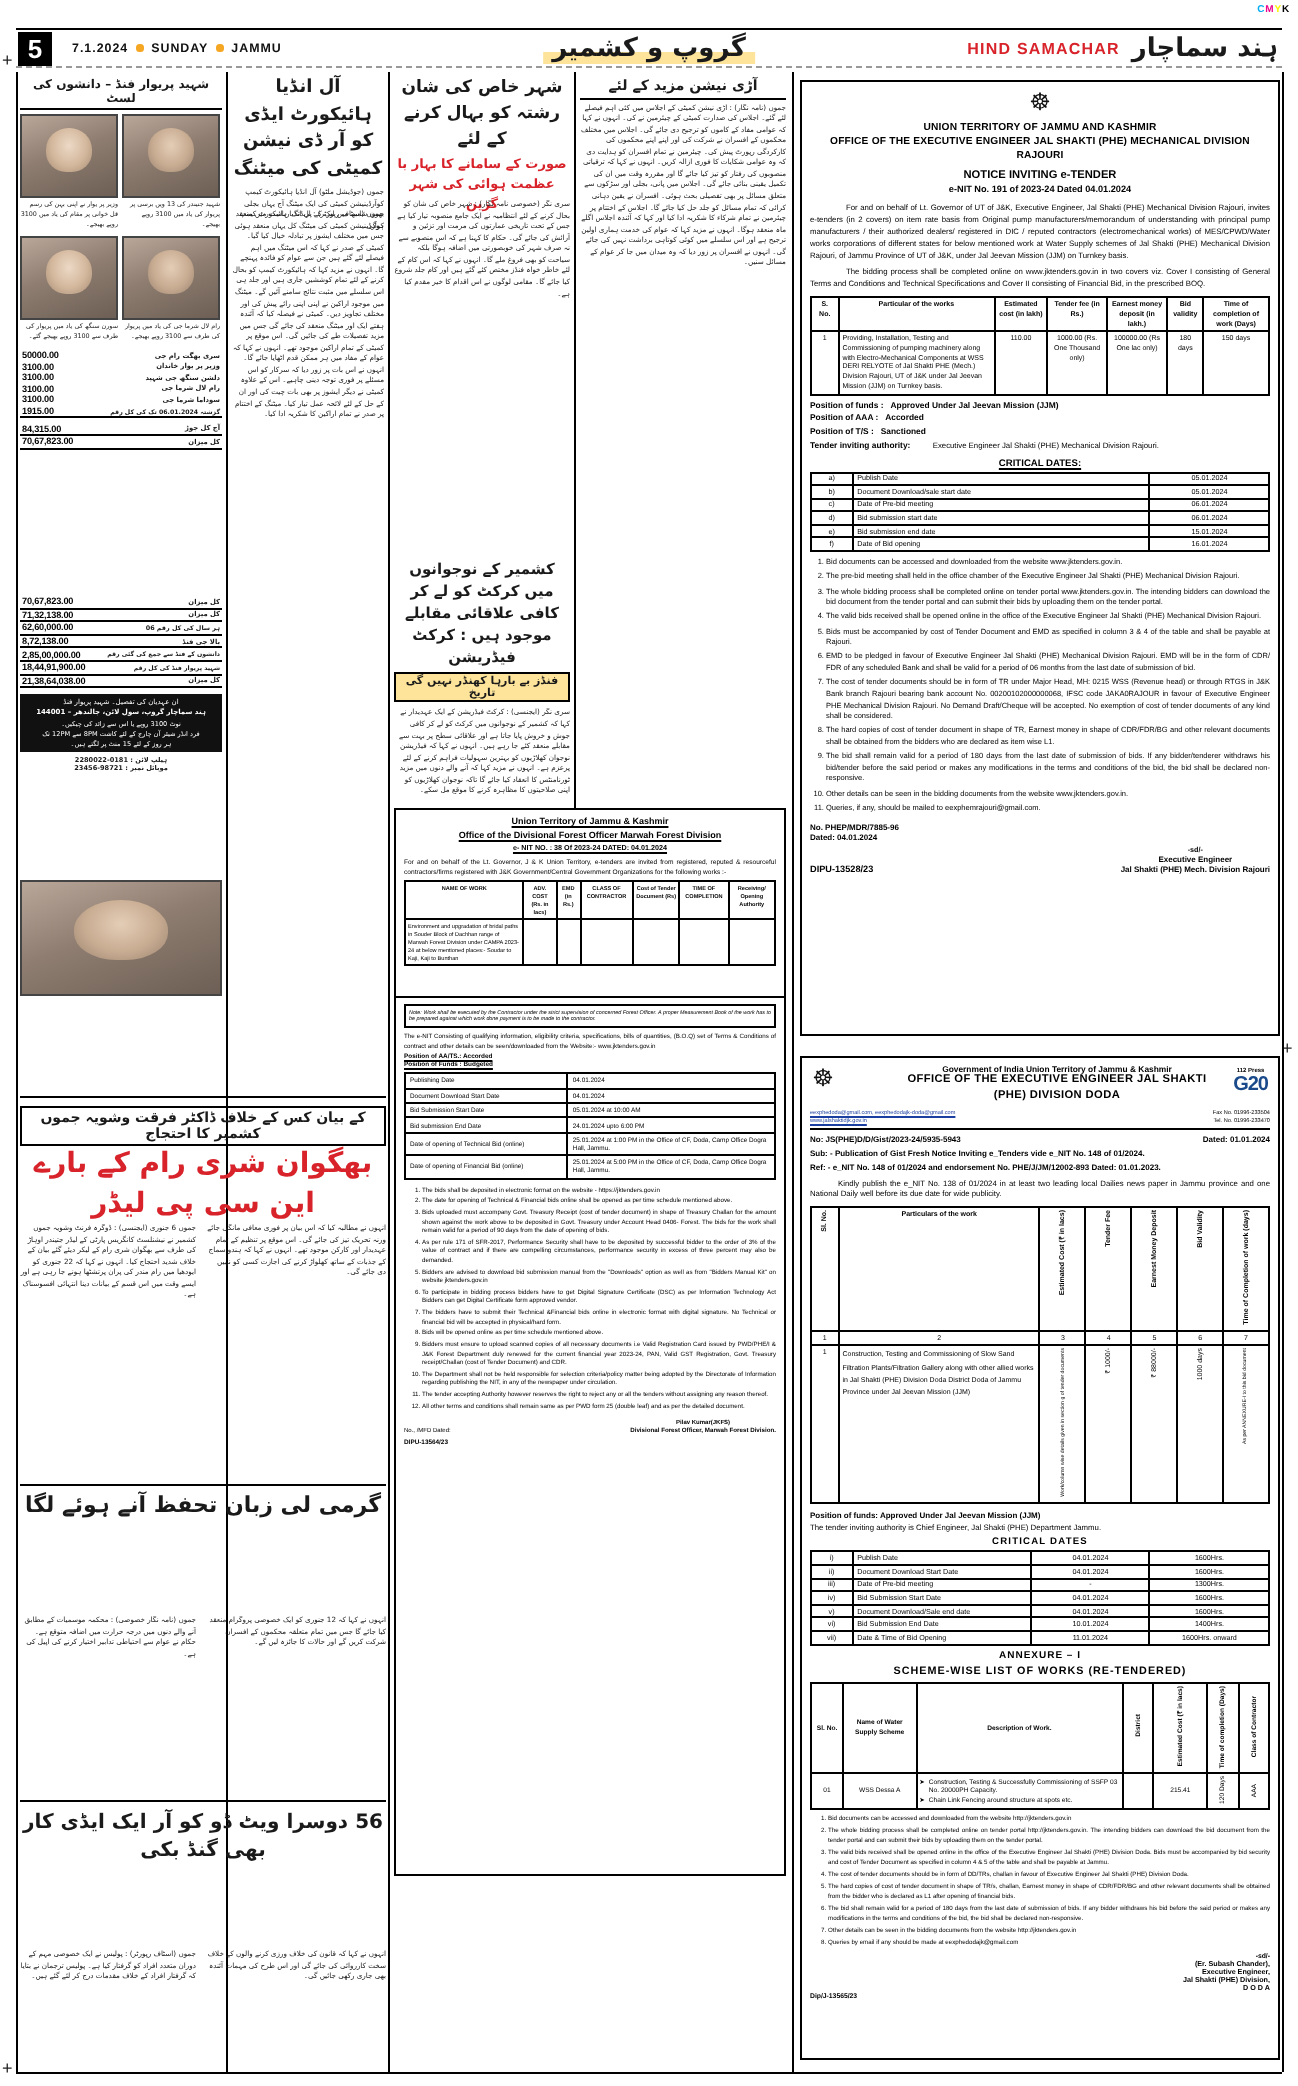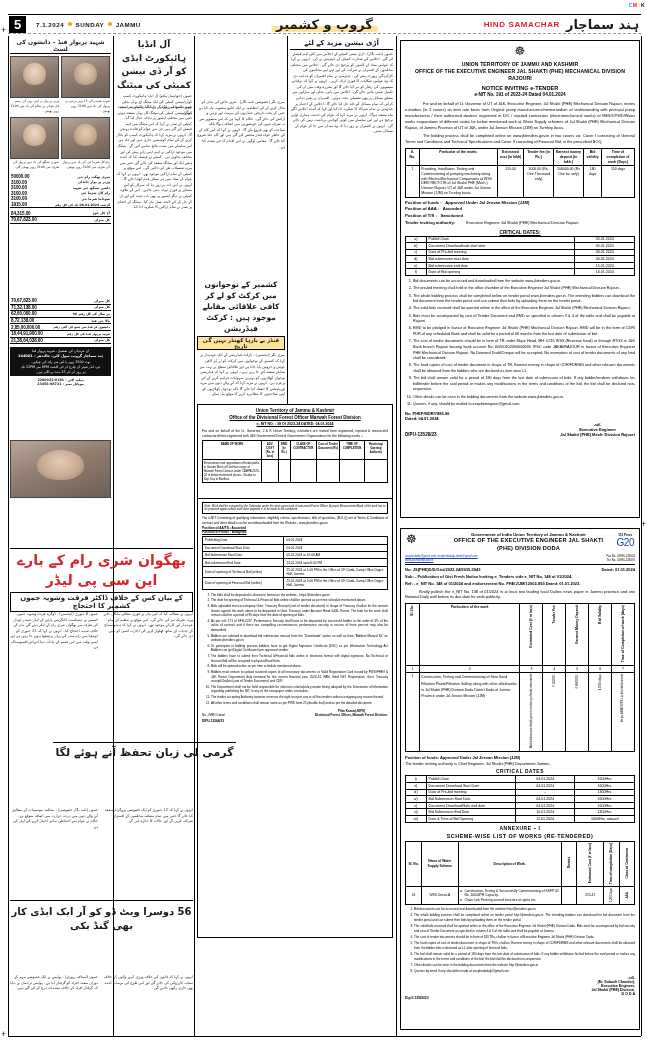--- a/index.html
+++ b/index.html
@@ -130,21 +130,21 @@
   table.crit td.t { text-align:center; width:26%; }
 
   ol.terms { margin: 3px 0 0 0; padding-left: 8px; }
   ol.terms li { font-size:3.75px; line-height:1.5; text-align:justify; margin-bottom:1.6px; }
   .dipu { font-size:4.6px; font-weight:bold; }
 
   .g20 {
     position:absolute; right:5px; top:4px; text-align:center;
   }
   .g20 .lbl{ font-size:3px; font-weight:bold; }
-  .g20 .mark{ font-size:10px; font-weight:normal; letter-spacing:-.5px; color:#1a4a8a;}
+  .g20 .mark{ font-size:10px; font-weight:bold; letter-spacing:-.5px; color:#1a4a8a;}
 
   .hdr-mail { font-size:2.8px; color:#1a3fa0; text-decoration:underline; }
   .hdr-tel  { font-size:2.8px; }
 
   .ann-t { text-align:center; font-weight:bold; font-size:5px; letter-spacing:.5px; margin-top:2px;}
   table.ann { border-collapse:collapse; width:100%; margin-top:2px; }
   table.ann th, table.ann td { border:1px solid #000; font-size:3.3px; padding:1px; line-height:1.3; }
   .vert { writing-mode: vertical-rl; transform: rotate(180deg); white-space:nowrap; }
 
   
@@ -307,20 +307,24 @@
     <div class="ur ur-head" style="font-size:9px; line-height:1.5; text-align:center;">آل انڈیا ہائیکورٹ ایڈی کو آر ڈی نیشن کمیٹی کی میٹنگ</div>
     <div class="ur ur-body" style="margin-top:2px;">جموں (جوڈیشل ملٹو) آل انڈیا ہائیکورٹ کیمپ کوآرڈینیشن کمیٹی کی ایک میٹنگ آج یہاں بجلی بھون شمبھ میں ایک کے پریڈنگ ریاست میں منعقد ہوگی۔</div>
   </div>
 
   <div class="col" style="left:116px; top:105px; width:76px; height:400px; overflow:hidden;">
     <div class="ur ur-body">
       جموں (اسٹاف رپورٹر) : آل انڈیا ہائیکورٹ کیمپ کوآرڈینیشن کمیٹی کی میٹنگ کل یہاں منعقد ہوئی جس میں مختلف ایشوز پر تبادلہ خیال کیا گیا۔ کمیٹی کے صدر نے کہا کہ اس میٹنگ میں اہم فیصلے لئے گئے ہیں جن سے عوام کو فائدہ پہنچے گا۔ انہوں نے مزید کہا کہ ہائیکورٹ کیمپ کو بحال کرنے کے لئے تمام کوششیں جاری ہیں اور جلد ہی اس سلسلے میں مثبت نتائج سامنے آئیں گے۔ میٹنگ میں موجود اراکین نے اپنی اپنی رائے پیش کی اور مختلف تجاویز دیں۔ کمیٹی نے فیصلہ کیا کہ آئندہ ہفتے ایک اور میٹنگ منعقد کی جائے گی جس میں مزید تفصیلات طے کی جائیں گی۔ اس موقع پر کمیٹی کے تمام اراکین موجود تھے۔ انہوں نے کہا کہ عوام کے مفاد میں ہر ممکن قدم اٹھایا جائے گا۔ انہوں نے اس بات پر زور دیا کہ سرکار کو اس مسئلے پر فوری توجہ دینی چاہیے۔ اس کے علاوہ کمیٹی نے دیگر ایشوز پر بھی بات چیت کی اور ان کے حل کے لئے لائحہ عمل تیار کیا۔ میٹنگ کے اختتام پر صدر نے تمام اراکین کا شکریہ ادا کیا۔
     </div>
   </div>
 
+  <div class="col" style="left:197px; top:38px; width:88px;">
+    <div class="ur ur-head" style="font-size:8.5px; line-height:1.5; text-align:center;">شہر خاص کی شان رشتہ کو بہال کرنے کے لئے</div>
+    <div class="ur ur-head hl-red" style="font-size:6.5px; line-height:1.5; text-align:center; margin-top:2px;">صورت کے سامانے کا بہار با عظمت ہوائی کی شہر گزین</div>
+  </div>
 
   <div class="col" style="left:197px; top:100px; width:88px; height:180px; overflow:hidden;">
     <div class="ur ur-body">
       سری نگر (خصوصی نامہ نگار) : شہر خاص کی شان کو بحال کرنے کے لئے انتظامیہ نے ایک جامع منصوبہ تیار کیا ہے جس کے تحت تاریخی عمارتوں کی مرمت اور تزئین و آرائش کی جائے گی۔ حکام کا کہنا ہے کہ اس منصوبے سے نہ صرف شہر کی خوبصورتی میں اضافہ ہوگا بلکہ سیاحت کو بھی فروغ ملے گا۔ انہوں نے کہا کہ اس کام کے لئے خاطر خواہ فنڈز مختص کئے گئے ہیں اور کام جلد شروع کیا جائے گا۔ مقامی لوگوں نے اس اقدام کا خیر مقدم کیا ہے۔
     </div>
   </div>
 
   <div class="col" style="left:197px; top:280px; width:88px;">
     <div class="ur ur-head" style="font-size:7.5px; line-height:1.45; text-align:center;">کشمیر کے نوجوانوں میں کرکٹ کو لے کر کافی علاقائی مقابلے موجود ہیں : کرکٹ فیڈریشن</div>
     <div class="ur ur-head" style="font-size:5.5px; text-align:center; margin-top:2px; border:1px solid #000; background:#fde49a;">فنڈز بے بارہا کھنڈر نہیں گی تاریخ</div>
@@ -712,39 +716,39 @@
       <div style="font-size:3.6px; font-weight:bold;">(Er. Subash Chander),</div>
       <div style="font-size:3.6px; font-weight:bold;">Executive Engineer,</div>
       <div style="font-size:3.6px; font-weight:bold;">Jal Shakti (PHE) Division,</div>
       <div style="font-size:3.6px; font-weight:bold;">D O D A</div>
     </div>
     <div style="font-size:3.4px; font-weight:bold;">Dip/J-13565/23</div>
   </div>
 
   <div class="col" style="left:10px; top:548px; width:183px;">
     <div style="border-top:1px solid #000; padding-top:2px;"></div>
+    <div class="ur ur-head" style="font-size:7px; text-align:center; border:1px solid #000; margin-top:2px; padding:1px;">کے بیان کس کے خلاف ڈاکٹر فرقت وشویہ جموں کشمیر کا احتجاج</div>
     <div class="ur ur-head" style="font-size:14px; line-height:1.4; text-align:center;">
       <span class="hl-red">بھگوان شری رام کے بارے این سی پی لیڈر</span>
     </div>
-    <div class="ur ur-head" style="font-size:7px; text-align:center; border:1px solid #000; margin-top:2px; padding:1px;">کے بیان کس کے خلاف ڈاکٹر فرقت وشویہ جموں کشمیر کا احتجاج</div>
   </div>
 
   <div class="col" style="left:10px; top:612px; width:88px; height:120px; overflow:hidden;">
     <div class="ur ur-body">
       جموں 6 جنوری (ایجنسی) : ڈوگرہ فرنٹ وشویہ جموں کشمیر نے نیشنلسٹ کانگریس پارٹی کے لیڈر جتیندر اوہاڑ کی طرف سے بھگوان شری رام کے لیکر دیئے گئے بیان کے خلاف شدید احتجاج کیا۔ انہوں نے کہا کہ 22 جنوری کو ایودھیا میں رام مندر کی پران پرتشٹھا ہونے جا رہی ہے اور ایسے وقت میں اس قسم کے بیانات دینا انتہائی افسوسناک ہے۔
     </div>
   </div>
 
   <div class="col" style="left:103px; top:612px; width:90px; height:120px; overflow:hidden;">
     <div class="ur ur-body">
       انہوں نے مطالبہ کیا کہ اس بیان پر فوری معافی مانگی جائے ورنہ تحریک تیز کی جائے گی۔ اس موقع پر تنظیم کے تمام عہدیدار اور کارکن موجود تھے۔ انہوں نے کہا کہ ہندو سماج کے جذبات کے ساتھ کھلواڑ کرنے کی اجازت کسی کو نہیں دی جائے گی۔
     </div>
   </div>
 
-  <div class="col" style="left:10px; top:742px; width:183px;margin-left:43px;">
+  <div class="col" style="left:10px; top:742px; width:183px;">
     <div style="border-top:1px solid #000; padding-top:2px;"></div>
     <div class="ur ur-head" style="font-size:11px; line-height:1.4; text-align:center;">گرمی لی زبان تحفظ آنے ہوئے لگا</div>
   </div>
 
   <div class="col" style="left:10px; top:808px; width:88px; height:85px; overflow:hidden;">
     <div class="ur ur-body">
       جموں (نامہ نگار خصوصی) : محکمہ موسمیات کے مطابق آنے والے دنوں میں درجہ حرارت میں اضافہ متوقع ہے۔ حکام نے عوام سے احتیاطی تدابیر اختیار کرنے کی اپیل کی ہے۔
     </div>
   </div>
 

